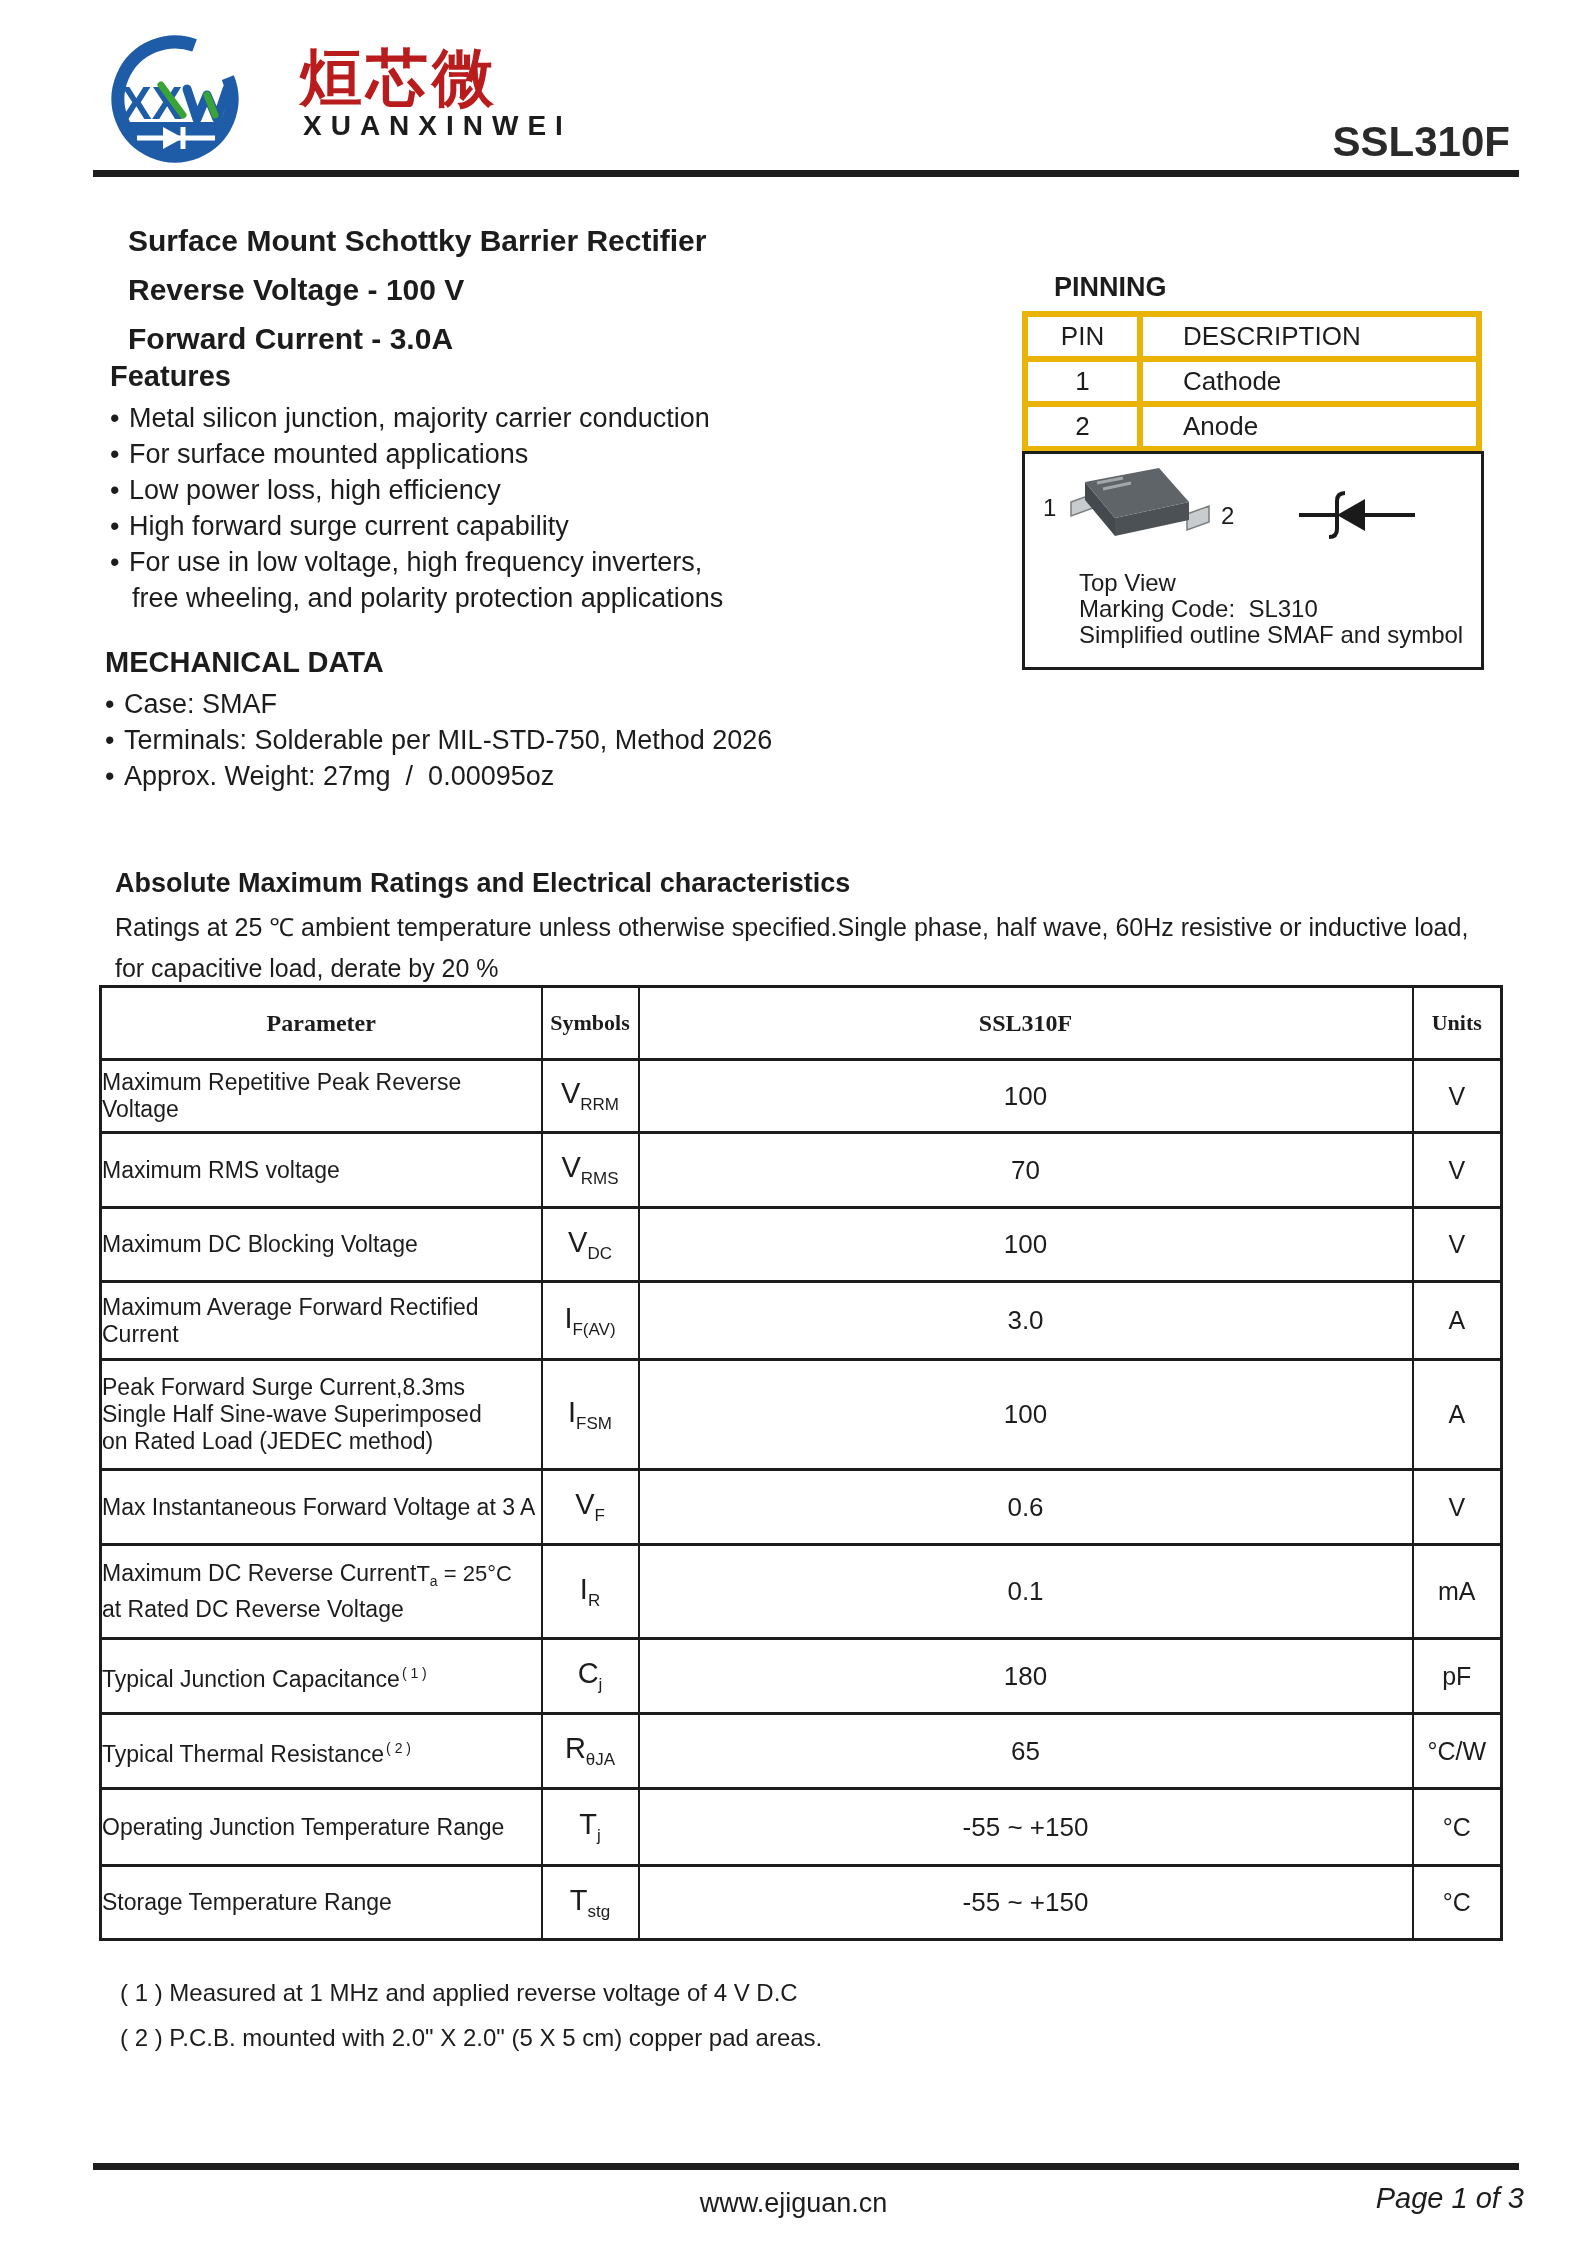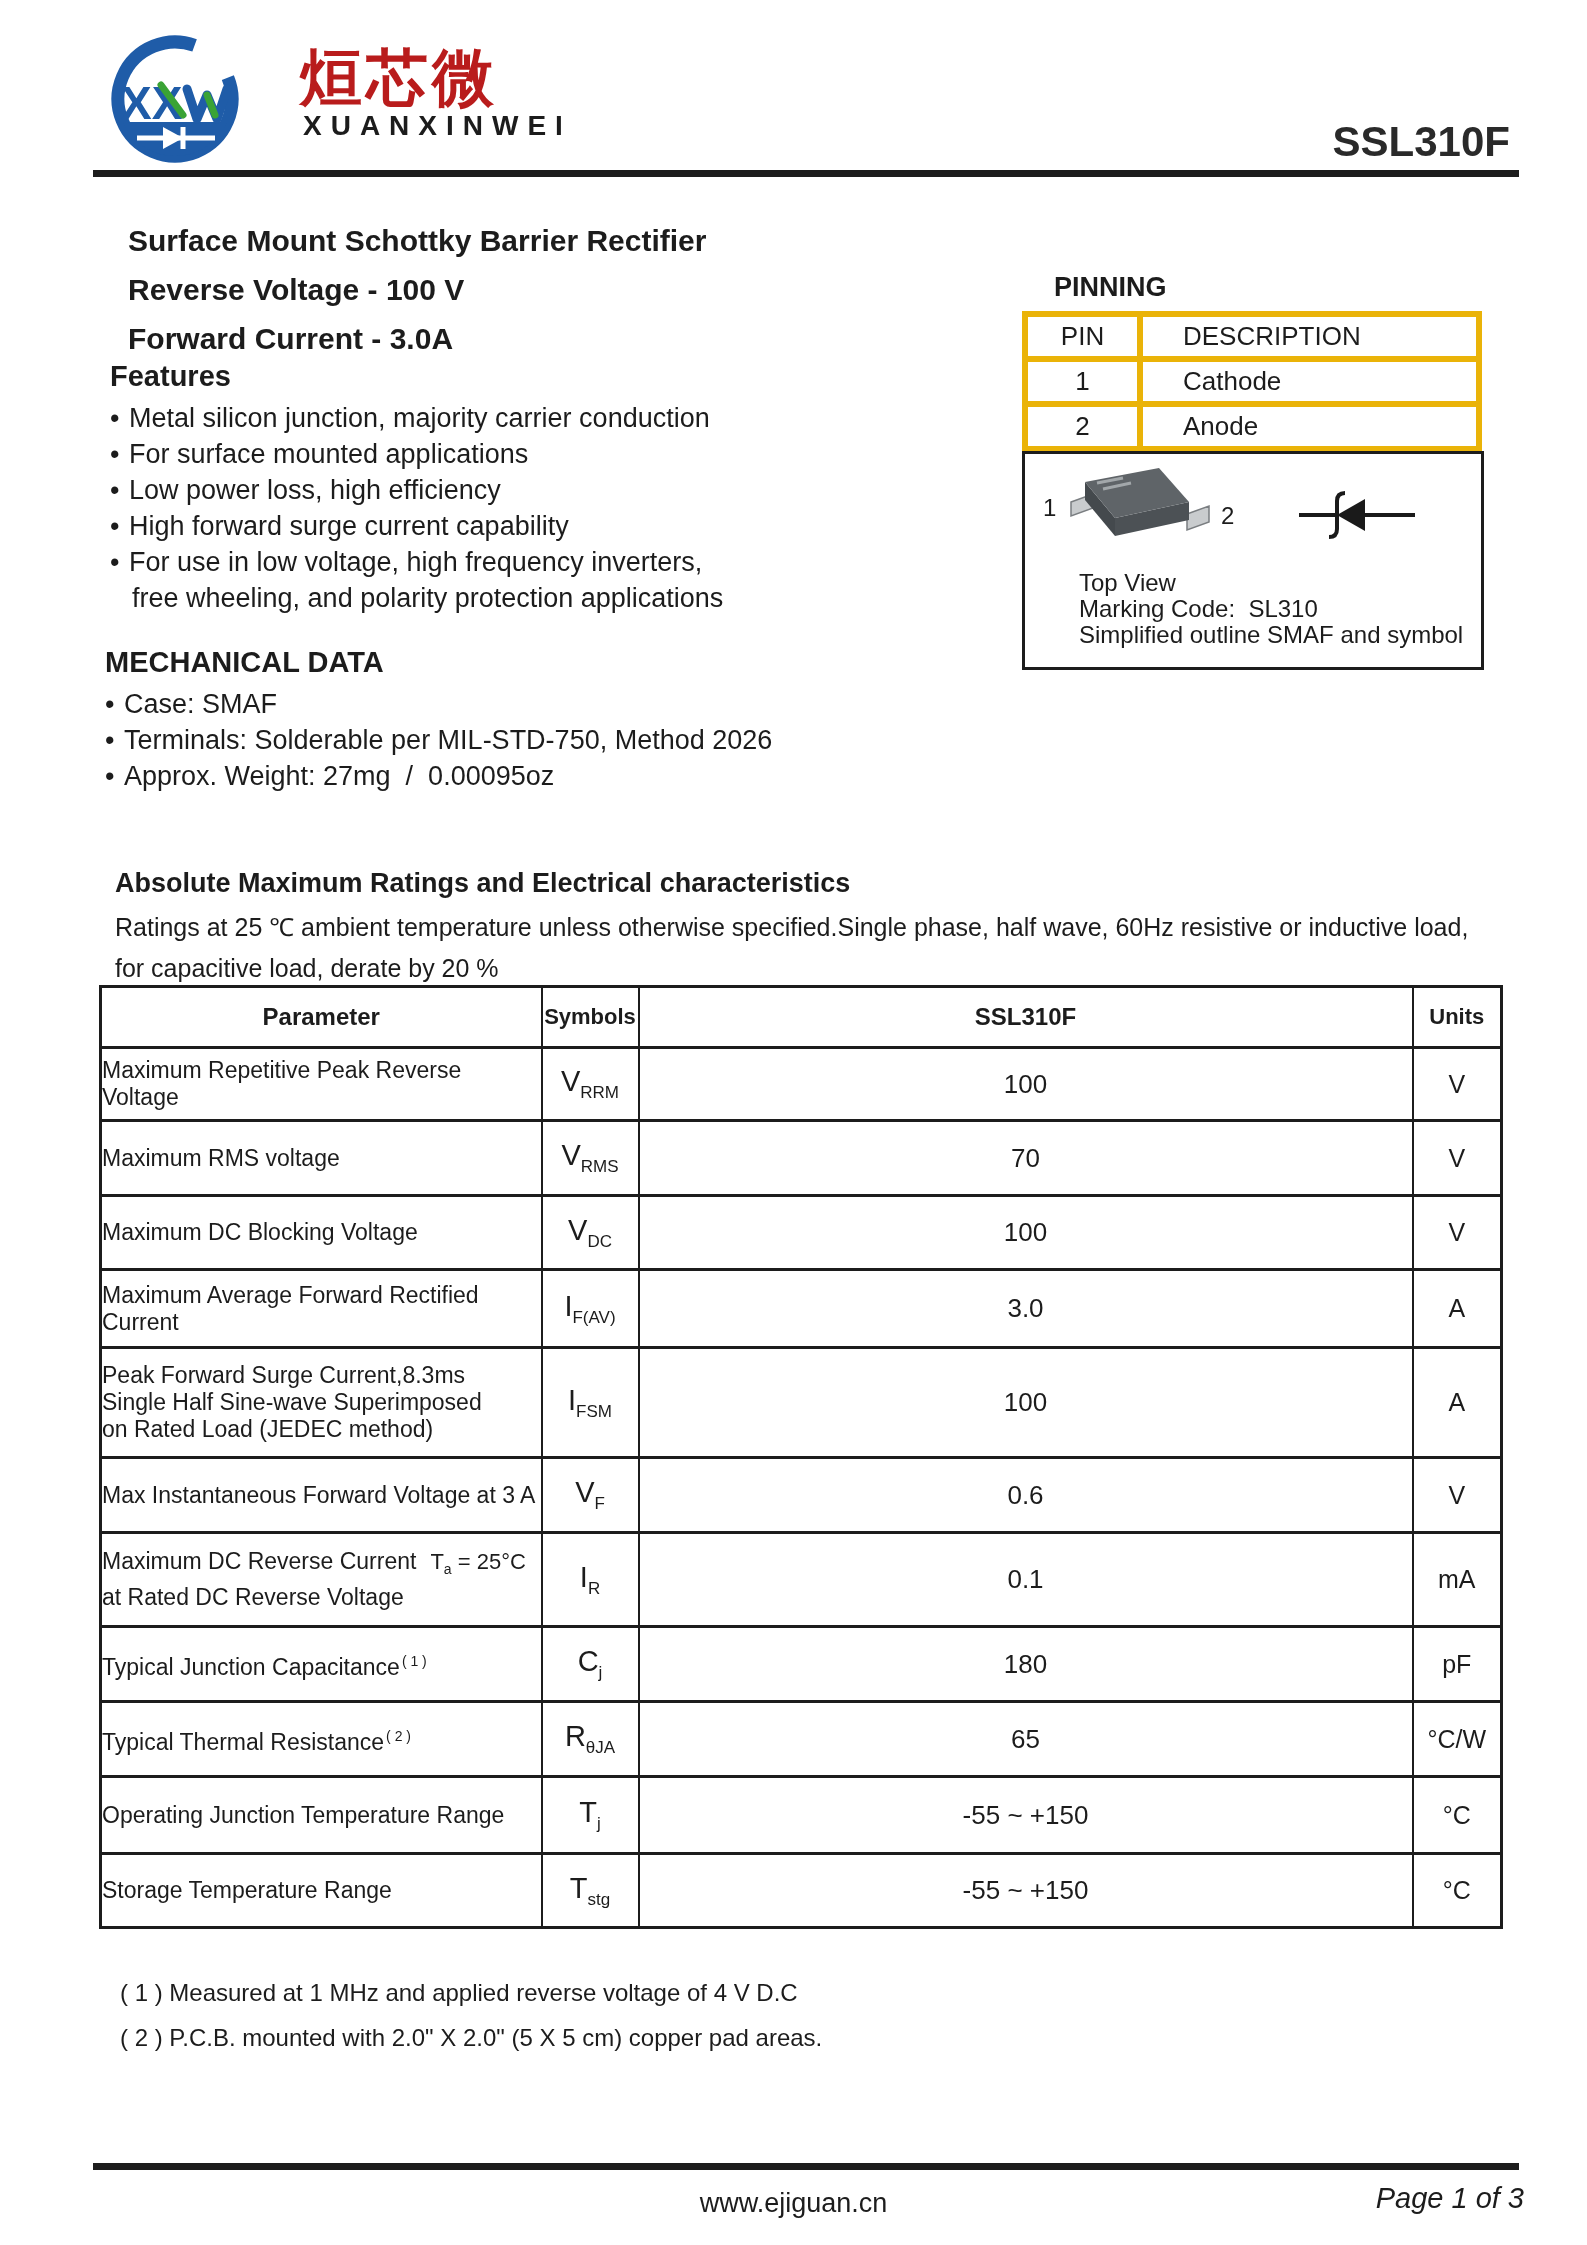--- a/index.html
+++ b/index.html
@@ -45,26 +45,26 @@
   .p2{left:196px;top:48px;}
   .diode-sym{position:absolute;left:272px;top:32px;}
   .pkg-caption{position:absolute;left:54px;top:116px;}
   .pkg-caption div{font-size:24px;line-height:26px;white-space:pre;}
 
   
   .amr-h{left:115px;top:868px;font-size:27px;font-weight:bold;}
   .amr-note{left:115px;top:907px;width:1420px;font-size:25px;line-height:41px;white-space:pre-line;}
   .ratings-table{left:99px;top:985px;width:1401px;border-collapse:collapse;table-layout:fixed;border:3px solid #1c1c1c;}
   .ratings-table th,.ratings-table td{border:2px solid #1c1c1c;border-top-width:3px;border-bottom-width:3px;padding:0;}
-  .ratings-table thead tr{height:61px;}
+  .ratings-table thead tr{height:73px;font-family:Liberation Serif, serif;}
   .h-param,.h-val{font-size:24px;font-weight:bold;text-align:center;}
   .h-sym,.h-unit{font-size:22px;font-weight:bold;text-align:center;}
   .c-param{padding:6px 8px 6px 14px;vertical-align:middle;}
   .pline{font-size:23px;line-height:27px;}
-  .side{font-size:22px;margin-left:14px;}
+  .side{font-size:22px;}
   .side sub{font-size:14px;}
   .fsup{font-size:14px;vertical-align:super;margin-left:2px;}
   .c-sym{text-align:center;font-size:29px;vertical-align:middle;}
   .c-sym sub{font-size:17px;}
   .c-val{text-align:center;font-size:26px;vertical-align:middle;}
   .c-unit{text-align:center;font-size:25px;vertical-align:middle;}
 
   .footnotes{left:120px;top:1970px;}
   .footnotes div{font-size:24px;line-height:45px;white-space:pre;}
 

